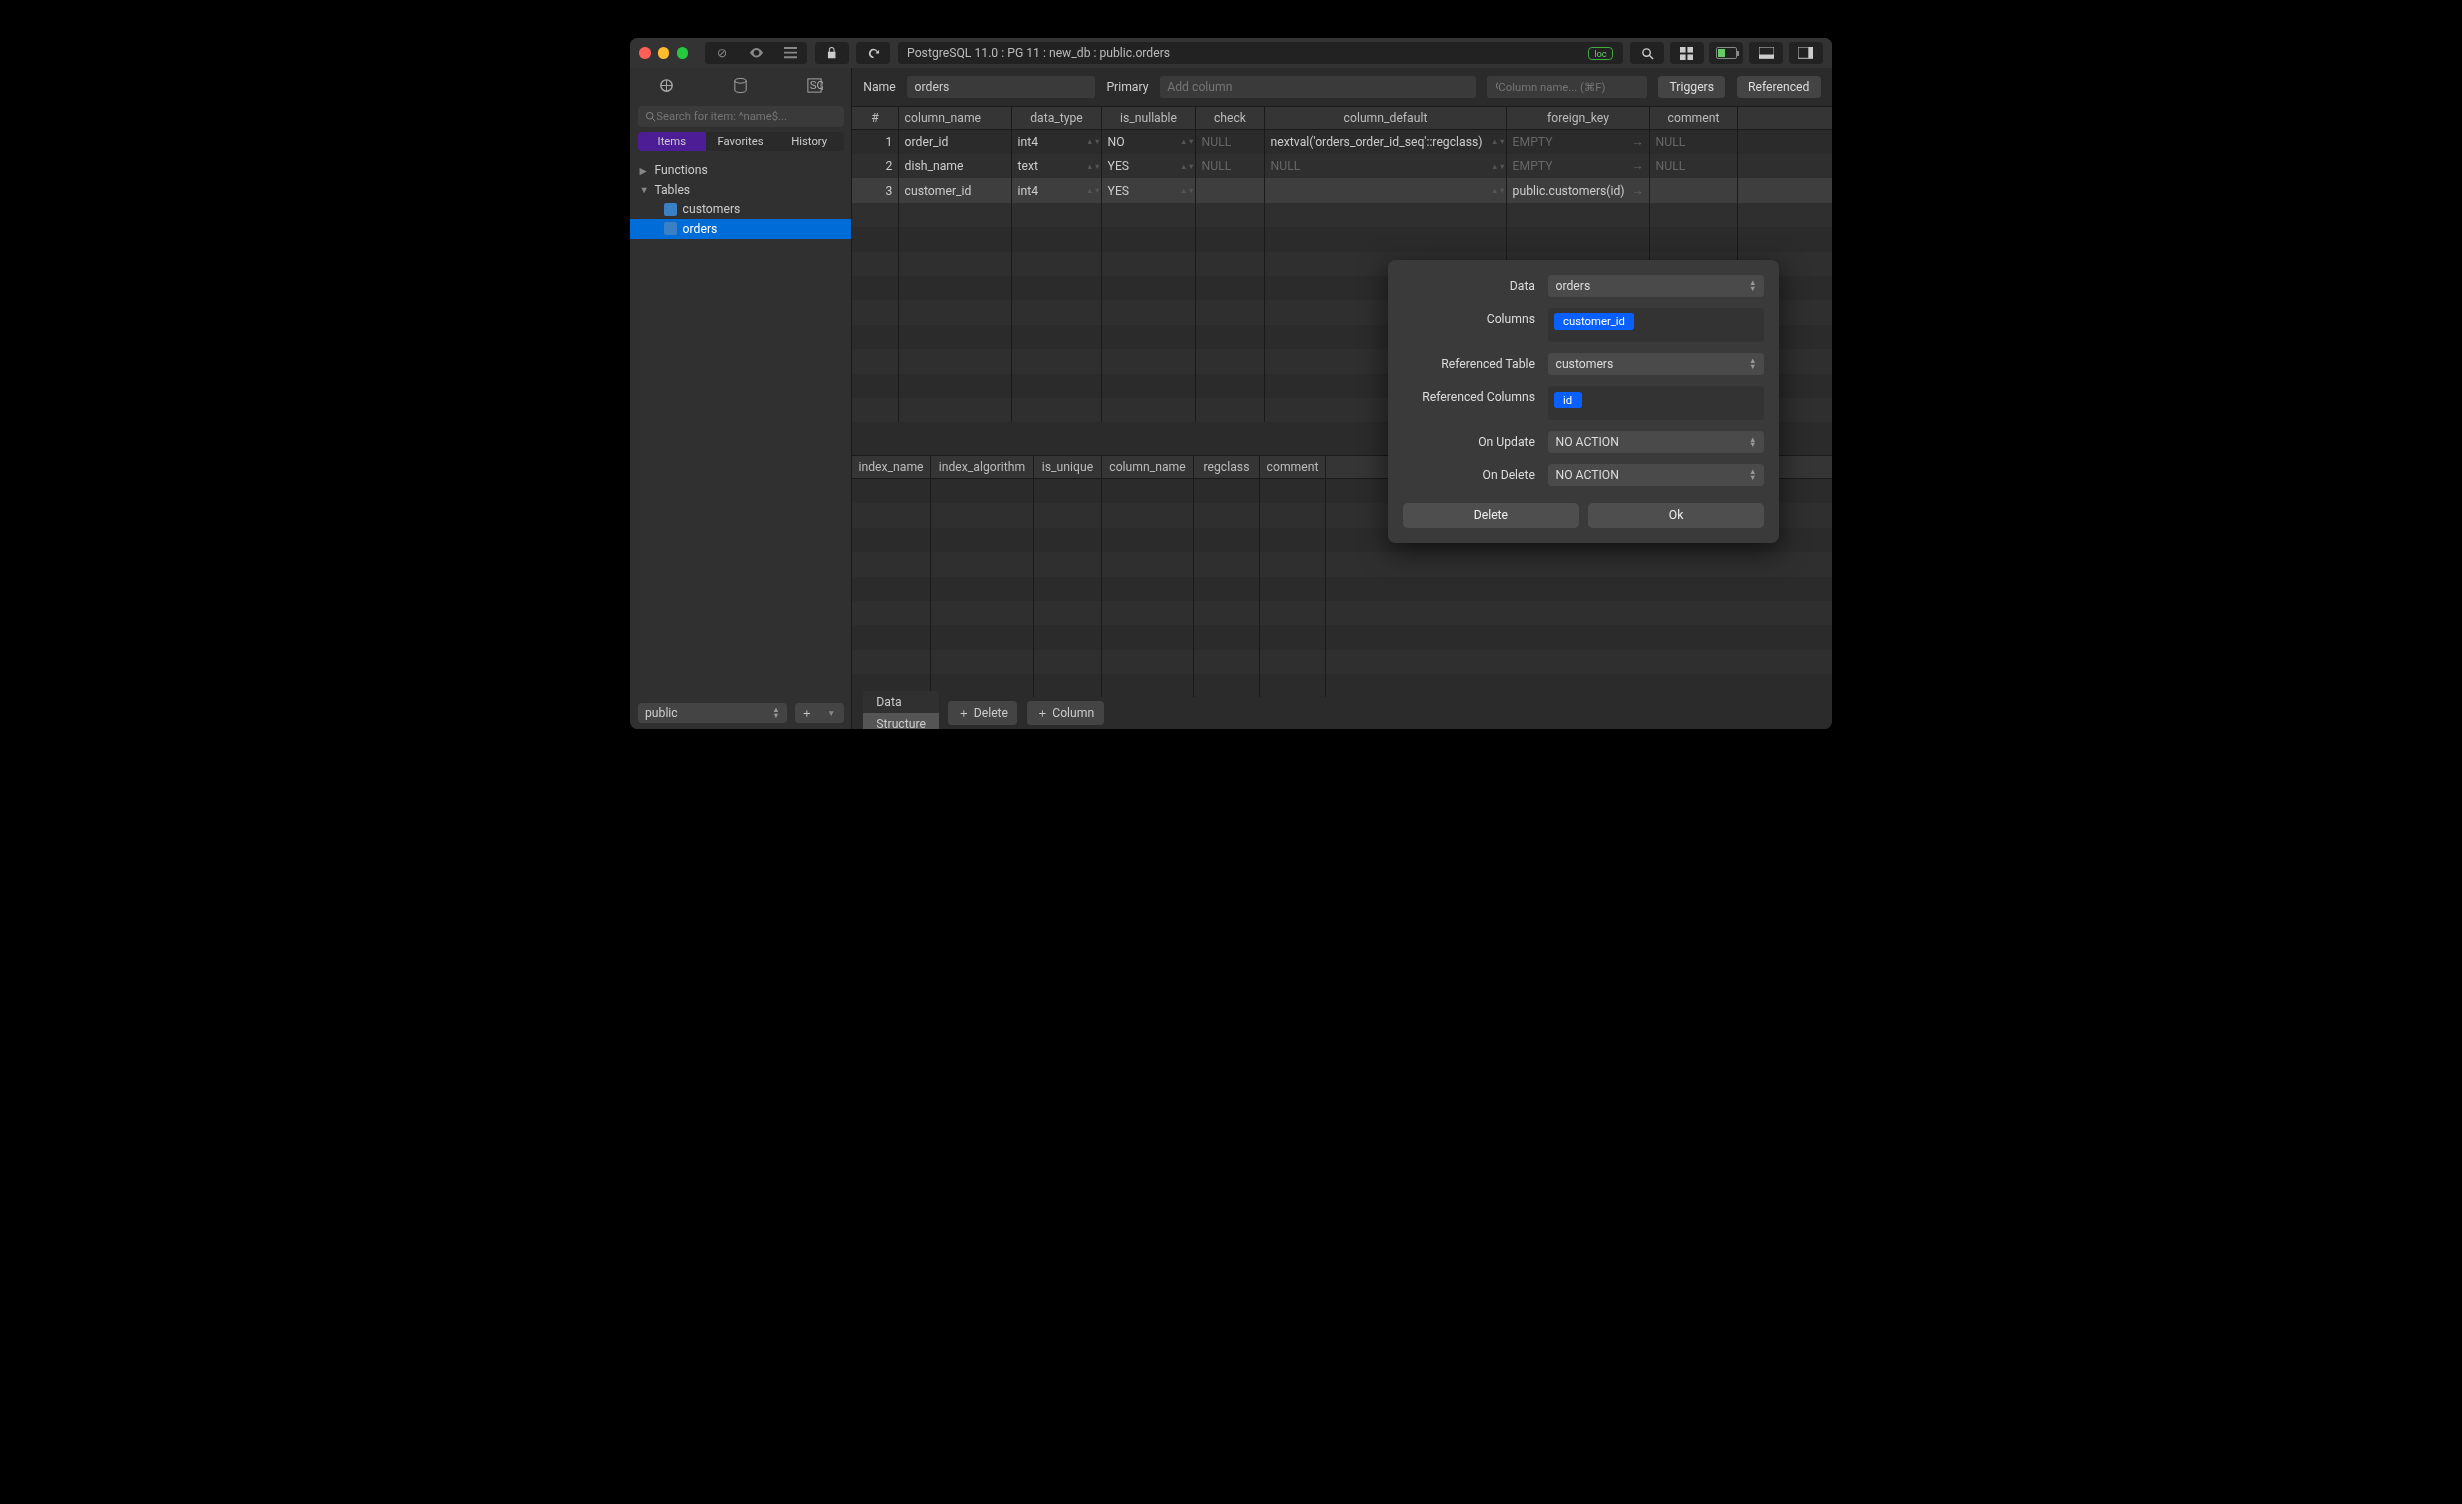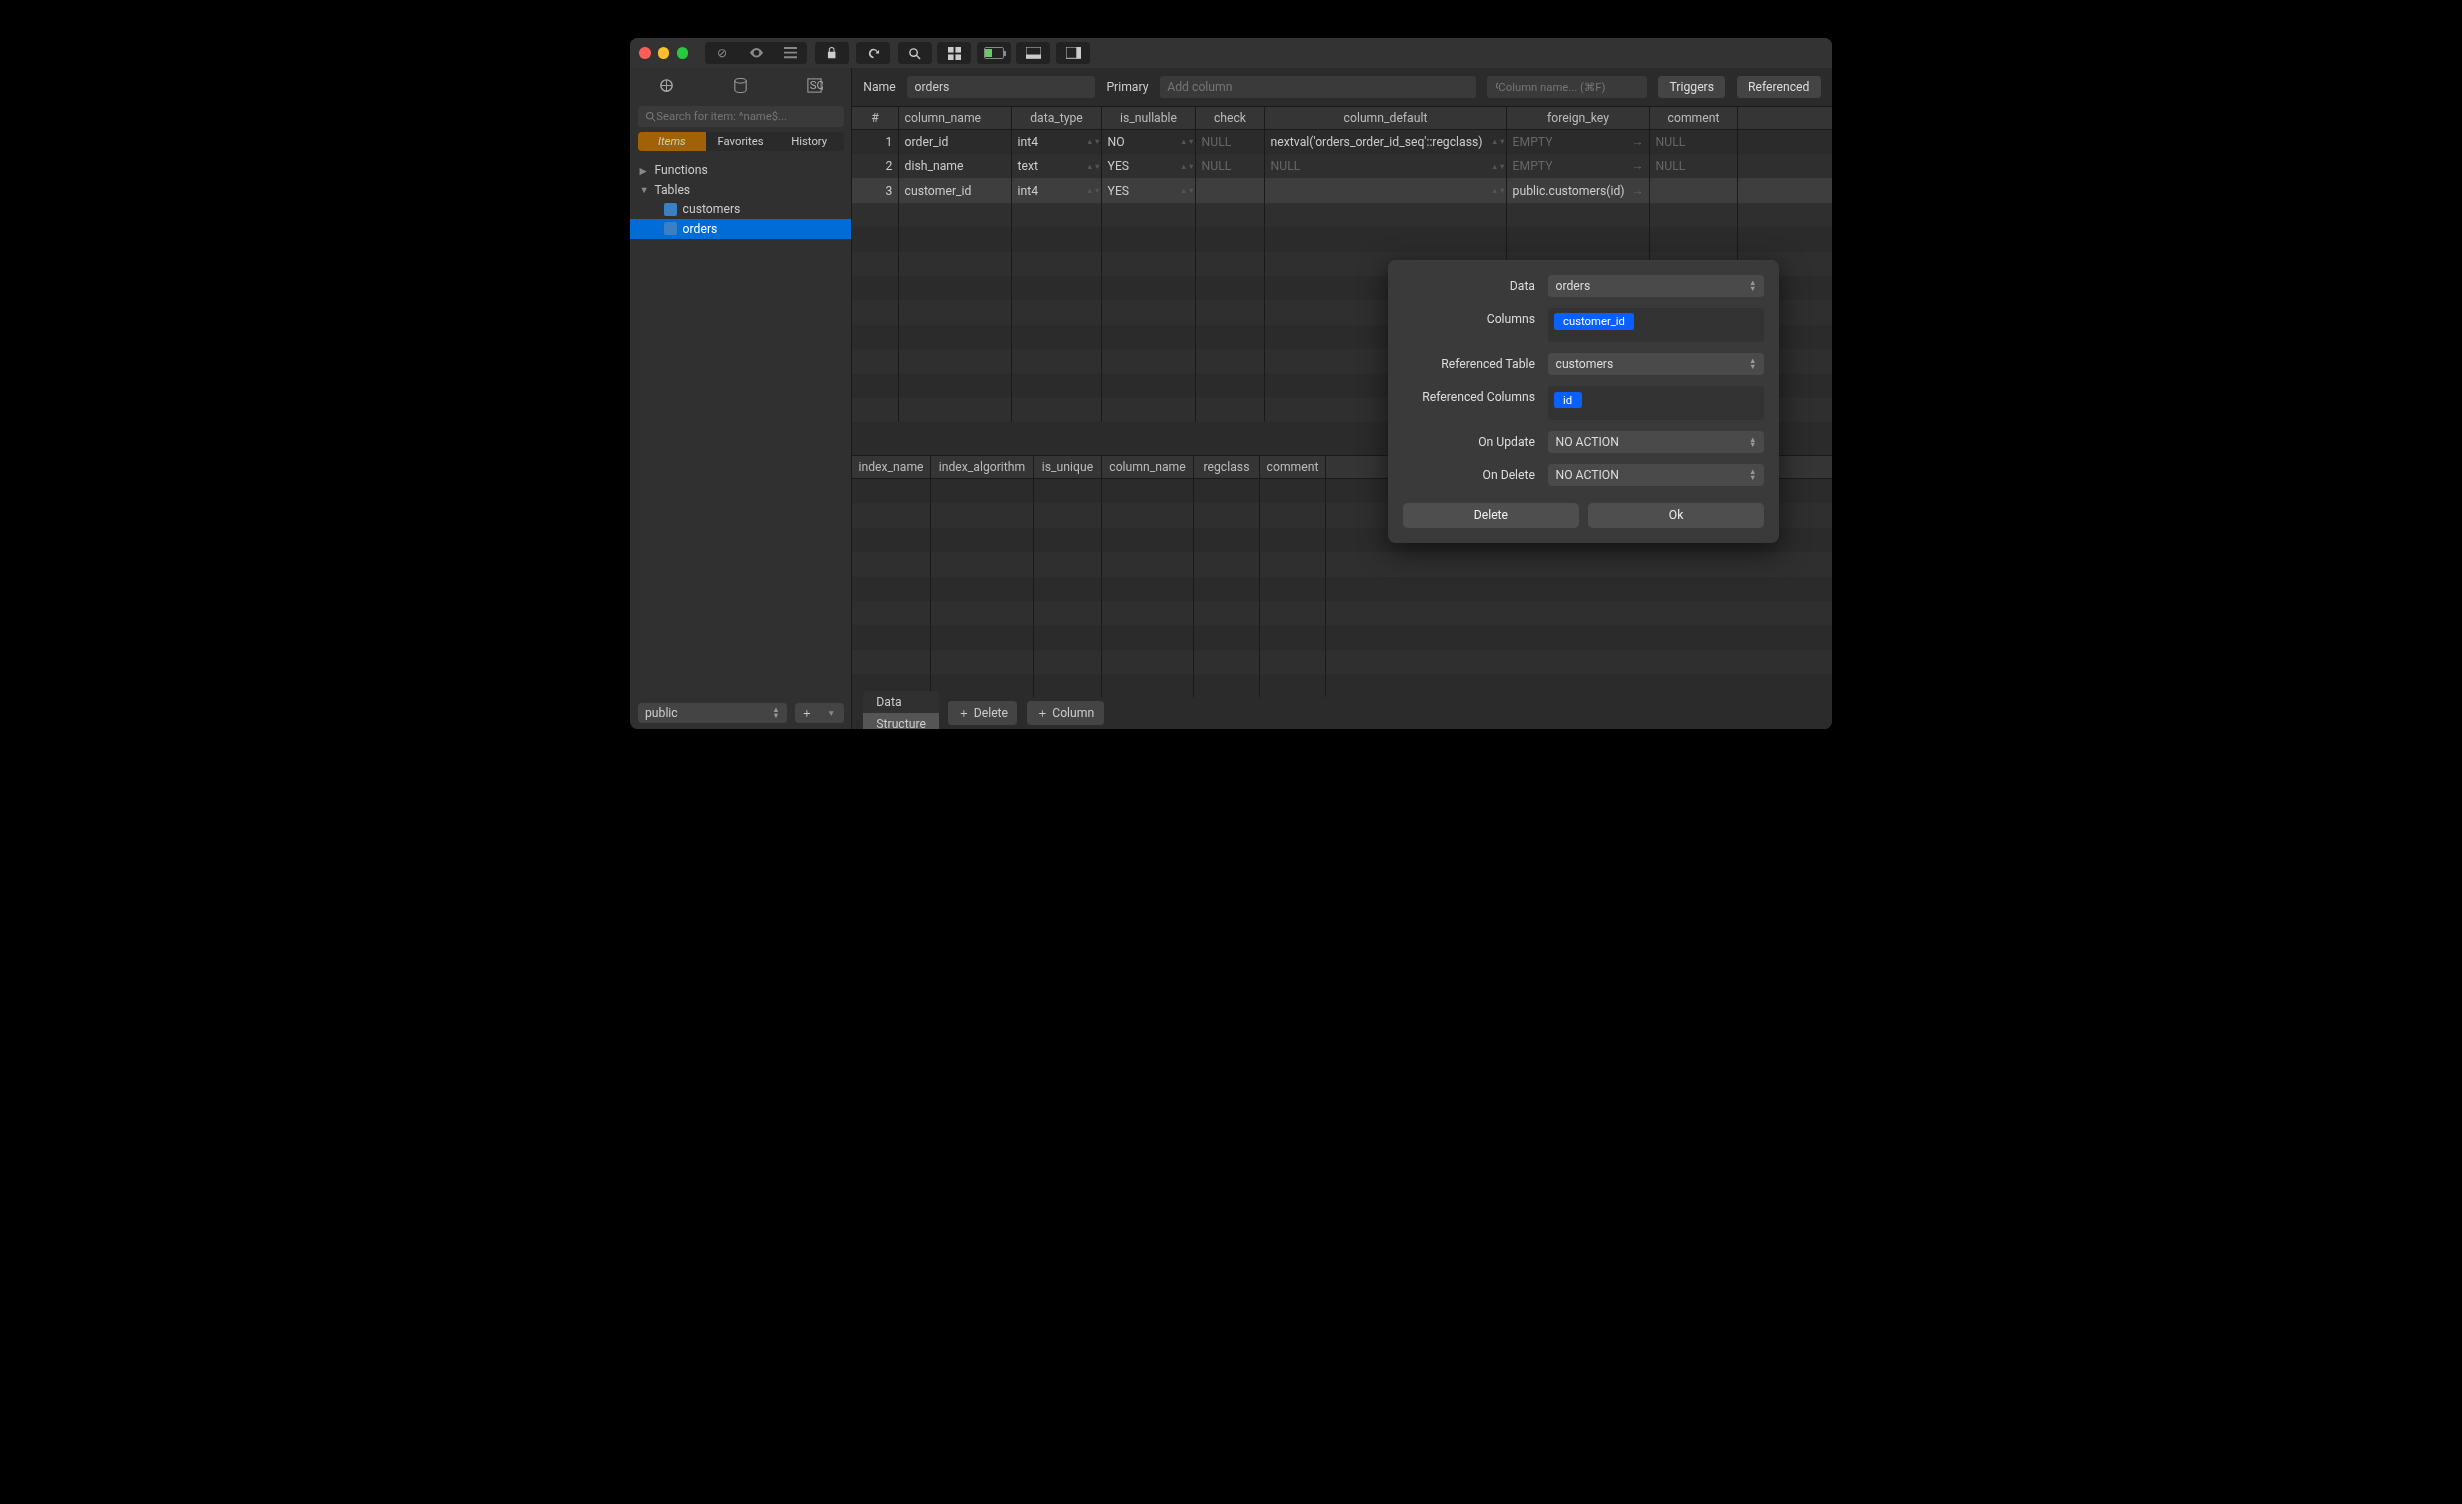--- a/index.html
+++ b/index.html
@@ -15,21 +15,21 @@
   .breadcrumb { flex:1; height:22.5px; background:#222; border-radius:3.8px; display:flex; align-items:center; padding:0 9.4px; font-family:ui-monospace,Menlo,monospace; color:#bbb; font-size:11.3px; gap:5.6px;}
   .loc-badge { background:transparent; border:0.9px solid #4a4; color:#6c6; padding:0 5.6px; border-radius:3.8px; font-size:9.4px; }
   .right-tb { display:flex; gap:5.6px; }
   .main { flex:1; display:flex; min-height:0; }
   .sidebar { width:222px; background:#303030; display:flex; flex-direction:column; border-right:0.9px solid #1a1a1a;}
   .sb-icons { height:38px; display:flex; justify-content:space-around; align-items:center; color:#aaa;}
   .sb-search { margin:0 7.5px 5.6px; height:20.7px; background:#3a3a3a; border-radius:3.8px; display:flex; align-items:center; padding:0 7.5px; color:#888;}
   .sb-search input { flex:1; background:none; border:none; outline:none; color:#ccc; font-size:11.3px;}
   .sb-tabs { display:flex; margin:0 7.5px 5.6px; background:#2a2a2a; border-radius:3.8px; overflow:hidden;}
   .sb-tab { flex:1; text-align:center; padding:2.8px 0; color:#ccc; font-size:11.3px; cursor:pointer;}
-  .sb-tab.active { background:#a16207;font-style:italic;}
+  .sb-tab.active { background:#4c1d95;}
   .tree { flex:1; padding:3.8px 0; color:#ccc; overflow:auto;}
   .tree-row { padding:2.8px 9.4px; display:flex; align-items:center; gap:5.6px; cursor:pointer;}
   .tree-row.indent { padding-left:34px;}
   .tree-row.selected { background:#006cd8; color:#fff;}
   .disclosure { width:9.4px; font-size:9.4px; color:#888;}
   .table-icon { width:13px; height:13px; background:#3b7fc4; border-radius:1.9px; display:inline-block;}
   .sb-footer { height:32px; display:flex; align-items:center; padding:0 7.5px; gap:7.5px; }
   .schema-sel { flex:1; background:#444; border-radius:3.8px; padding:2.8px 7.5px; color:#ccc; display:flex; justify-content:space-between; align-items:center;}
   .plus-group { display:flex; background:#444; border-radius:3.8px; overflow:hidden;}
   .plus-btn { width:24.4px; height:20.7px; display:flex; align-items:center; justify-content:center; color:#ccc; cursor:pointer;}
@@ -105,20 +105,24 @@
     <div class="tb-btn solo">
       <svg width="9.4" height="11.3" viewBox="0 0 10 12">
           <path d="M2 5V3a3 3 0 016 0v2h1v7H1V5h1zm1 0h4V3a2 2 0 00-4 0v2z" fill="#ccc"></path>
         </svg>
     </div>
     <div class="tb-btn solo">
       <svg width="13" height="13" viewBox="0 0 14 14">
           <path d="M7 2a5 5 0 014.5 2.8L13 3v4H9l1.5-1.5A3.5 3.5 0 107 10.5V12a5 5 0 110-10z" fill="#ccc"></path>
         </svg>
     </div>
+    <div class="breadcrumb">
+      <span>PostgreSQL 11.0 : PG 11 : new_db : public.orders</span>
+      <span style="margin-left:auto" class="loc-badge">loc</span>
+    </div>
     <div class="right-tb">
       <div class="tb-btn solo">
         <svg width="13" height="13" viewBox="0 0 14 14">
             <circle cx="6" cy="6" r="4" stroke="#ccc" stroke-width="1.5" fill="none"></circle>
             <path d="M9 9l4 4" stroke="#ccc" stroke-width="1.5"></path>
           </svg>
       </div>
       <div class="tb-btn solo">
         <svg width="13" height="13" viewBox="0 0 14 14">
             <rect x="0" y="0" width="6" height="6" fill="#ccc"></rect>

